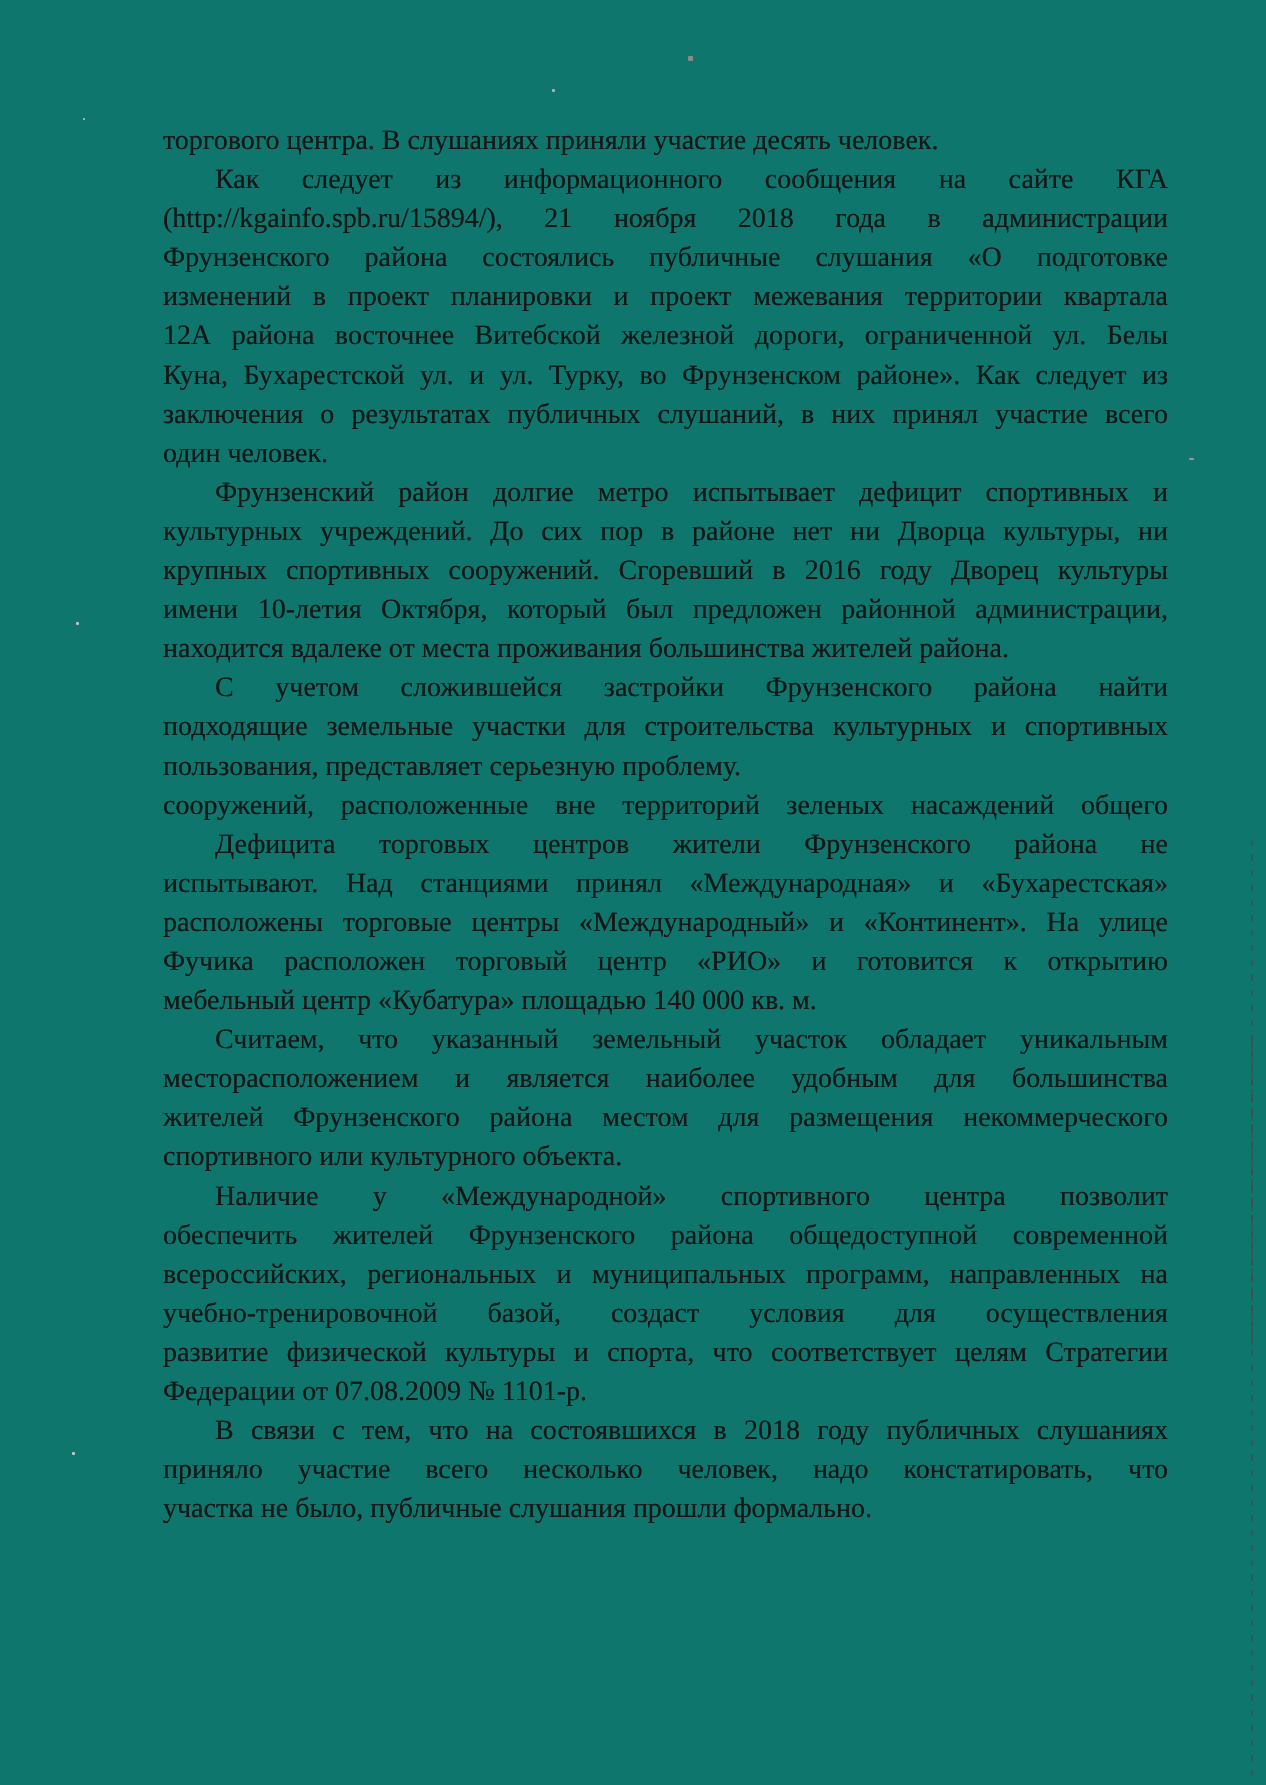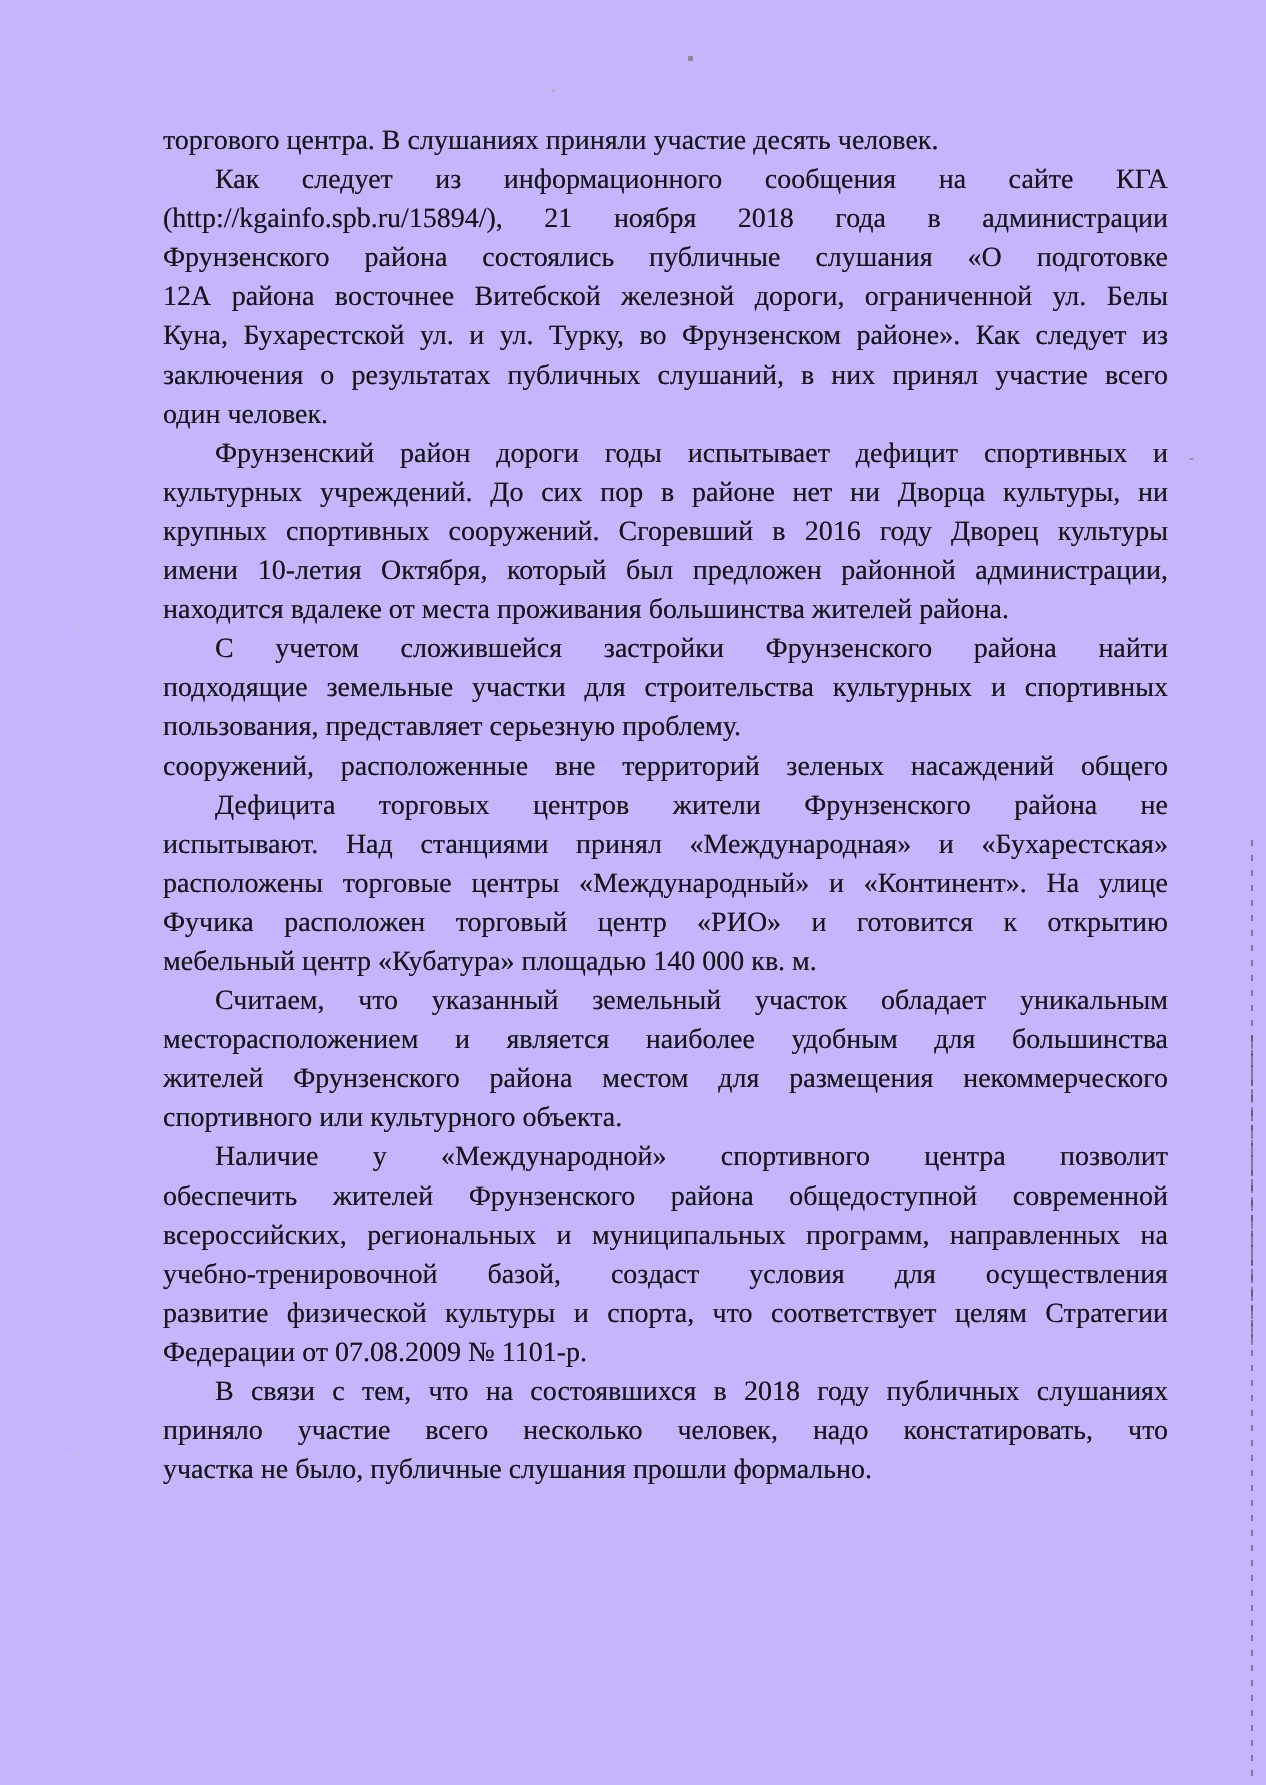--- a/index.html
+++ b/index.html
@@ -12,21 +12,21 @@
     background: #ffffff;
     position: relative;
     overflow: hidden;
     font-family: "Liberation Serif", "DejaVu Serif", serif;
   }
   .scan-page {
     position: absolute;
     left: 0; top: 0;
     width: 1266px;
     height: 1785px;
-    background: #c4b5fd;
+    background: #0f766e;
   }
   .text-block {
     position: absolute;
     left: 163px;
     top: 121px;
     width: 1005px;
     color: #161616;
     font-size: 28px;
     line-height: 39.1px;
     text-rendering: geometricPrecision;
@@ -91,27 +91,28 @@
 
 <div class="scan-page">
   <div class="text-block" style="color: rgb(22, 22, 22);">
       <div class="para">
         <div class="line last">торгового центра. В слушаниях приняли участие десять человек.</div>
       </div>
       <div class="para">
         <div class="line indent">Как следует из информационного сообщения на сайте КГА</div>
         <div class="line">(http://kgainfo.spb.ru/15894/), 21 ноября 2018 года в администрации</div>
         <div class="line">Фрунзенского района состоялись публичные слушания «О подготовке</div>
+        <div class="line">изменений в проект планировки и проект межевания территории квартала</div>
         <div class="line">12А района восточнее Витебской железной дороги, ограниченной ул. Белы</div>
         <div class="line">Куна, Бухарестской ул. и ул. Турку, во Фрунзенском районе». Как следует из</div>
         <div class="line">заключения о результатах публичных слушаний, в них принял участие всего</div>
         <div class="line last">один человек.</div>
       </div>
       <div class="para">
-        <div class="line indent">Фрунзенский район дороги годы испытывает дефицит спортивных и</div>
+        <div class="line indent">Фрунзенский район долгие метро испытывает дефицит спортивных и</div>
         <div class="line">культурных учреждений. До сих пор в районе нет ни Дворца культуры, ни</div>
         <div class="line">крупных спортивных сооружений. Сгоревший в 2016 году Дворец культуры</div>
         <div class="line">имени 10-летия Октября, который был предложен районной администрации,</div>
         <div class="line last">находится вдалеке от места проживания большинства жителей района.</div>
       </div>
       <div class="para">
         <div class="line indent">С учетом сложившейся застройки Фрунзенского района найти</div>
         <div class="line">подходящие земельные участки для строительства культурных и спортивных</div>
         <div class="line last">пользования, представляет серьезную проблему.</div>
         <div class="line">сооружений, расположенные вне территорий зеленых насаждений общего</div>

